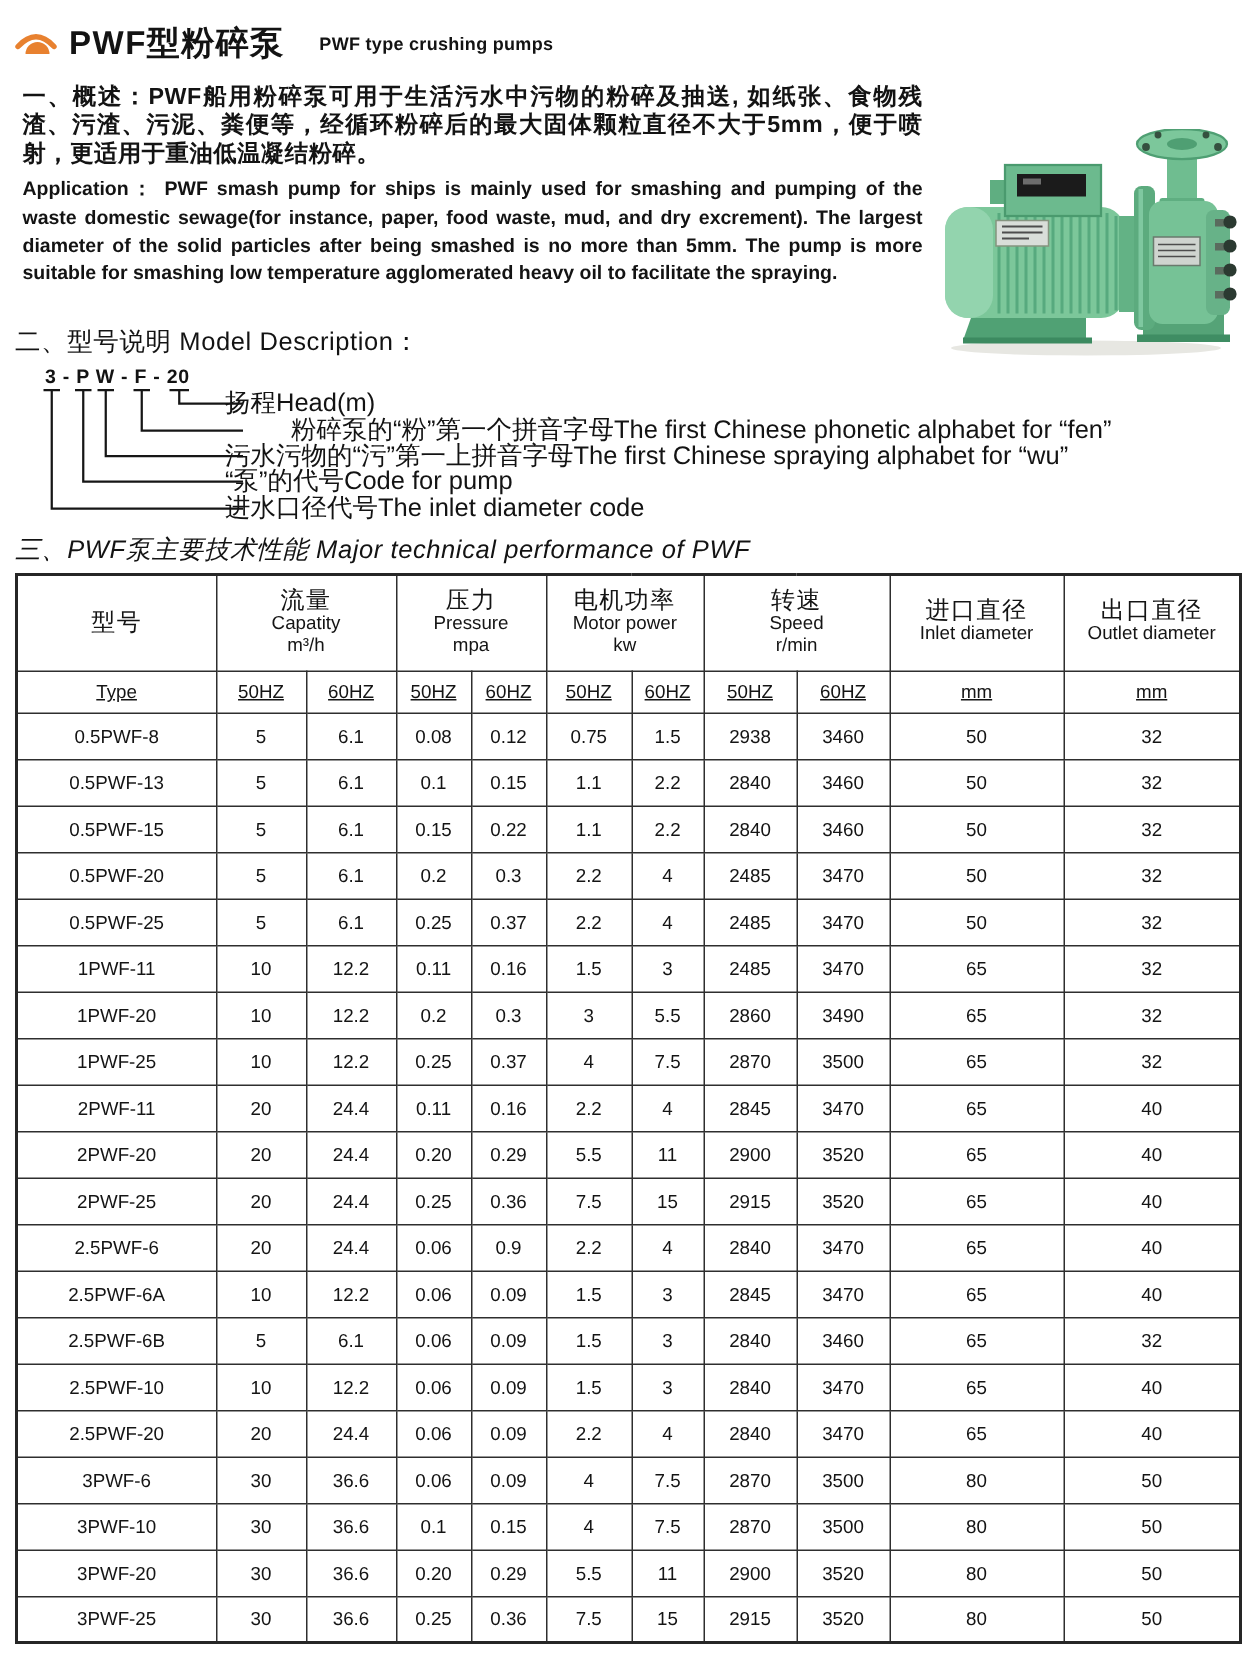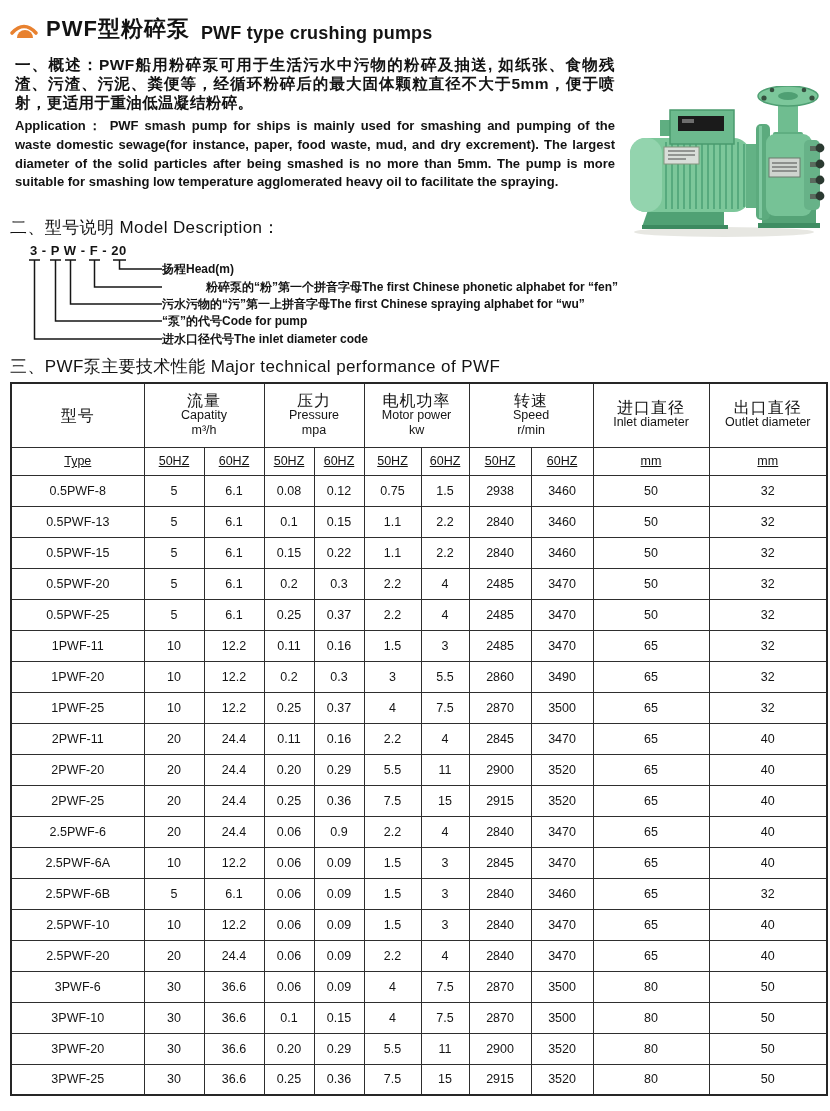--- a/index.html
+++ b/index.html
@@ -1,44 +1,44 @@
 <!DOCTYPE html>
 <html><head>
 <meta charset="utf-8">
 <style>
   * { box-sizing: border-box; }
   html,body { margin:0; padding:0; background:#ffffff; }
   body { font-family:"Liberation Sans","DejaVu Sans",sans-serif; color:#131313; }
   .page { position:relative; width:830px; height:1111px; background:#fff; overflow:hidden; }
 
   
-  .title-row { position:absolute; left:8px; top:14px; display:flex; align-items:flex-end; }
+  .title-row { position:absolute; left:8px; top:14px; display:flex; align-items:center; }
   .logo { width:32px; height:26px; margin-right:6px; flex:0 0 auto; }
   .title-cn { font-size:22px; font-weight:bold; letter-spacing:1px; }
-  .title-en { font-size:18px; font-weight:bold; margin-left:11px; letter-spacing:0.2px; }
+  .title-en { font-size:12px; font-weight:bold; margin-left:23px; letter-spacing:0.2px; }
 
   
   .overview { position:absolute; left:10px; top:51px; width:610px; text-align:justify; }
   .overview p { margin:5px;font-weight:bold; }
   .overview .cn { font-size:15.5px; line-height:18.8px; letter-spacing:0.4px; }
   .overview .en { font-size:13px; line-height:18.6px; }
 
   
   .pump-wrap { position:absolute; left:612px; top:86px; width:214px; height:152px; }
 
   
   .sec-heading { position:absolute; left:10px; font-size:17px; letter-spacing:0.4px; white-space:nowrap; }
   .model-heading { top:216px; }
-  .table-heading { top:355px; }
+  .table-heading { top:355px;font-style:italic; }
 
   
   .diagram { position:absolute; left:10px; top:243px; width:720px; height:106px; }
   .diagram .code { position:absolute; left:20px; top:0; font-size:13px; font-weight:bold; letter-spacing:0.5px; white-space:pre; }
   .diagram svg.lines { position:absolute; left:0; top:0; }
-  .diagram .lbl { position:absolute; left:152px; font-size:12px; line-height:18px; white-space:nowrap;font-weight:bold; }
+  .diagram .lbl { position:absolute; left:140px; font-size:17px; line-height:18px; white-space:nowrap; }
   .lbl0 { top:17px; } .lbl1 { top:35px;margin-left:44px; } .lbl2 { top:52px; } .lbl3 { top:69px; } .lbl4 { top:87px; }
 
   
   .spec-table { position:absolute; left:10px; top:382px; width:816px;
                 border-collapse:collapse; table-layout:fixed;
                 border:2px solid #262626; }
   .spec-table th, .spec-table td {
       border:1px solid #2e2e2e; text-align:center; vertical-align:middle;
       padding:0; font-weight:normal; font-size:12.5px; color:#141414;
       overflow:hidden; }

